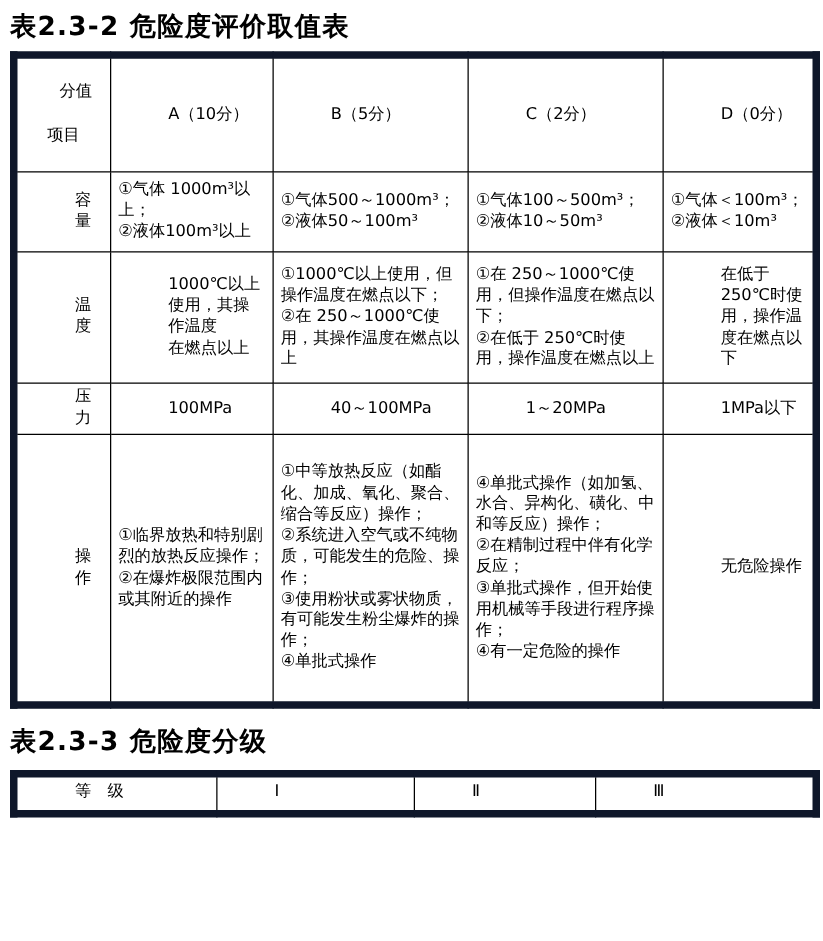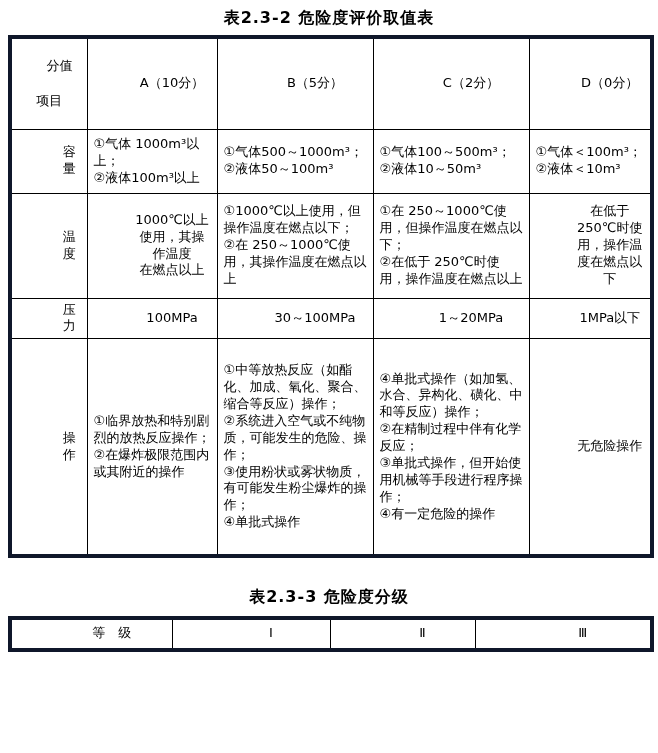--- a/index.html
+++ b/index.html
@@ -10,44 +10,44 @@
   body {
     width: 658px;
     height: 753px;
     box-sizing: border-box;
     padding: 6px 8px;
     font-family: "DejaVu Sans", sans-serif;
     font-size: 13px;
     line-height: 1.3;
   }
   .doc-title {
-    text-align: center;
+    text-align: left;
     font-weight: bold;
-    font-size: 16px;
+    font-size: 21px;
     margin: 2px 0 6px 0;
     letter-spacing: 1px;
   }
   .doc-title.second {
-    margin-top: 29px;
+    margin-top: 13px;
     margin-bottom: 8px;
   }
   table {
     border-collapse: collapse;
     table-layout: fixed;
     width: 642px;
-    border: 4px solid #0f172a;
+    border: 6px solid #0f172a;
   }
   td {
     border: 1px solid #000;
     vertical-align: middle;
     padding: 3px 6px;
     white-space: pre-line;
     overflow: hidden;
   }
-  .center { text-align: center; padding-left: 46px; }
+  .center { text-align: left; padding-left: 46px; }
   .left   { text-align: left; }
   
   .corner {
     padding: 2px 4px;
     vertical-align: top;
   }
   .corner-inner {
     display: flex;
     flex-direction: column;
     justify-content: space-between;
@@ -100,21 +100,21 @@
 在燃点以上</td>
     <td class="left">①1000℃以上使用，但操作温度在燃点以下；
 ②在 250～1000℃使用，其操作温度在燃点以上</td>
     <td class="left">①在 250～1000℃使用，但操作温度在燃点以下；
 ②在低于 250℃时使用，操作温度在燃点以上</td>
     <td class="center">在低于 250℃时使用，操作温度在燃点以下</td>
   </tr>
   <tr style="height:30px">
     <td class="center">压　力</td>
     <td class="center">100MPa</td>
-    <td class="center">30～100MPa</td>
+    <td class="center">40～100MPa</td>
     <td class="center">1～20MPa</td>
     <td class="center">1MPa以下</td>
   </tr>
   <tr style="height:217px">
     <td class="center">操　作</td>
     <td class="left">①临界放热和特别剧烈的放热反应操作；
 ②在爆炸极限范围内或其附近的操作</td>
     <td class="left">①中等放热反应（如酯化、加成、氧化、聚合、缩合等反应）操作；
 ②系统进入空气或不纯物质，可能发生的危险、操作；
 ③使用粉状或雾状物质，有可能发生粉尘爆炸的操作；

